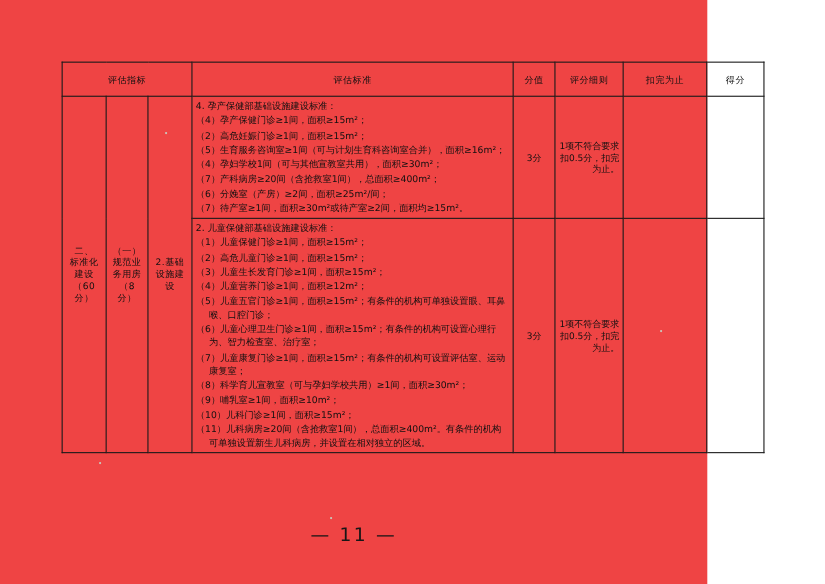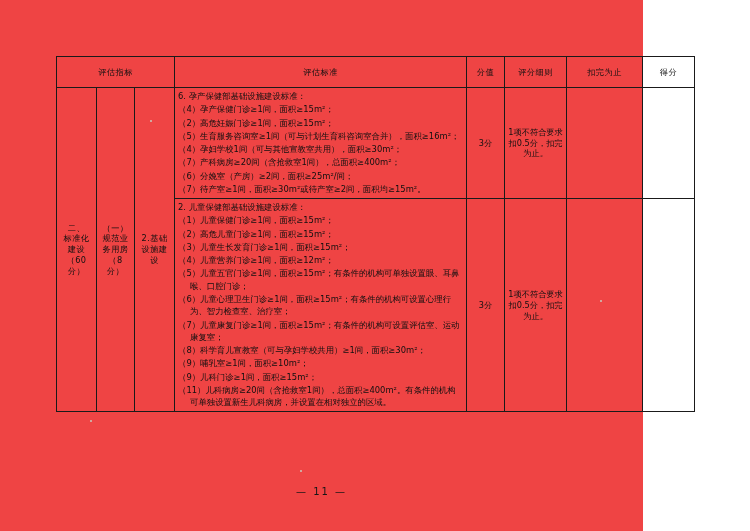--- a/index.html
+++ b/index.html
@@ -76,33 +76,33 @@
     margin: 0 0 1px 0;
     font-size: 8.4px;
     line-height: 1.46;
     white-space: pre-wrap;
   }
   td.crit .line.hang {
     padding-left: 12px;
     text-indent: -12px;
   }
   td.detail {
-    text-align: center;
+    text-align: right;
     font-size: 8.6px;
     line-height: 1.5;
     padding: 4px 4px;
   }
   td.empty { }
   .pagenum {
     position: absolute;
     left: 0;
     right: 0;
     bottom: 34px;
     text-align: center;
-    font-size: 10px;
+    font-size: 17px;
     letter-spacing: 2px;
     color: #161616;
   }
   .speck {
     position: absolute;
     width: 2px;
     height: 2px;
     background: #c9c9bd;
     border-radius: 50%;
   }
@@ -149,21 +149,21 @@
           </td>
           <td class="vert" rowspan="2">
             <span class="vline">（一）</span>
             <span class="vline">规范业</span>
             <span class="vline">务用房</span>
             <span class="vline">（8</span>
             <span class="vline">分）</span>
           </td>
           <td class="vert" rowspan="2">2.基础设施建设</td>
           <td class="crit">
-            <span class="line">6. 孕产保健部基础设施建设标准：</span>
+            <span class="line">4. 孕产保健部基础设施建设标准：</span>
             <span class="line hang">（4）孕产保健门诊≥1间，面积≥15m²；</span>
             <span class="line hang">（2）高危妊娠门诊≥1间，面积≥15m²；</span>
             <span class="line hang">（5）生育服务咨询室≥1间（可与计划生育科咨询室合并），面积≥16m²；</span>
             <span class="line hang">（4）孕妇学校1间（可与其他宣教室共用），面积≥30m²；</span>
             <span class="line hang">（7）产科病房≥20间（含抢救室1间），总面积≥400m²；</span>
             <span class="line hang">（6）分娩室（产房）≥2间，面积≥25m²/间；</span>
             <span class="line hang">（7）待产室≥1间，面积≥30m²或待产室≥2间，面积均≥15m²。</span>
           </td>
           <td class="center">3分</td>
           <td class="detail">1项不符合要求扣0.5分，扣完为止。</td>
@@ -175,21 +175,21 @@
             <span class="line">2. 儿童保健部基础设施建设标准：</span>
             <span class="line hang">（1）儿童保健门诊≥1间，面积≥15m²；</span>
             <span class="line hang">（2）高危儿童门诊≥1间，面积≥15m²；</span>
             <span class="line hang">（3）儿童生长发育门诊≥1间，面积≥15m²；</span>
             <span class="line hang">（4）儿童营养门诊≥1间，面积≥12m²；</span>
             <span class="line hang">（5）儿童五官门诊≥1间，面积≥15m²；有条件的机构可单独设置眼、耳鼻喉、口腔门诊；</span>
             <span class="line hang">（6）儿童心理卫生门诊≥1间，面积≥15m²；有条件的机构可设置心理行为、智力检查室、治疗室；</span>
             <span class="line hang">（7）儿童康复门诊≥1间，面积≥15m²；有条件的机构可设置评估室、运动康复室；</span>
             <span class="line hang">（8）科学育儿宣教室（可与孕妇学校共用）≥1间，面积≥30m²；</span>
             <span class="line hang">（9）哺乳室≥1间，面积≥10m²；</span>
-            <span class="line hang">（9）儿科门诊≥1间，面积≥15m²；</span>
+            <span class="line hang">（10）儿科门诊≥1间，面积≥15m²；</span>
             <span class="line hang">（11）儿科病房≥20间（含抢救室1间），总面积≥400m²。有条件的机构可单独设置新生儿科病房，并设置在相对独立的区域。</span>
           </td>
           <td class="center">3分</td>
           <td class="detail">1项不符合要求扣0.5分，扣完为止。</td>
           <td class="empty"></td>
           <td class="empty"></td>
         </tr>
       </tbody>
     </table>
   </div>

